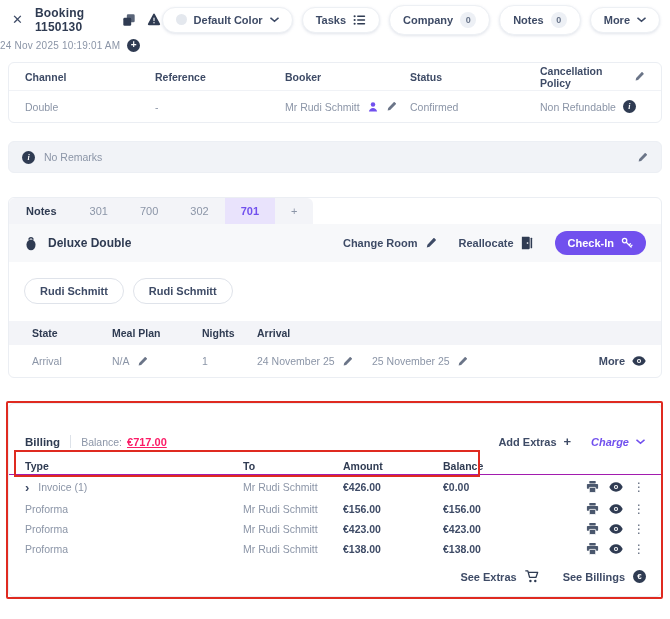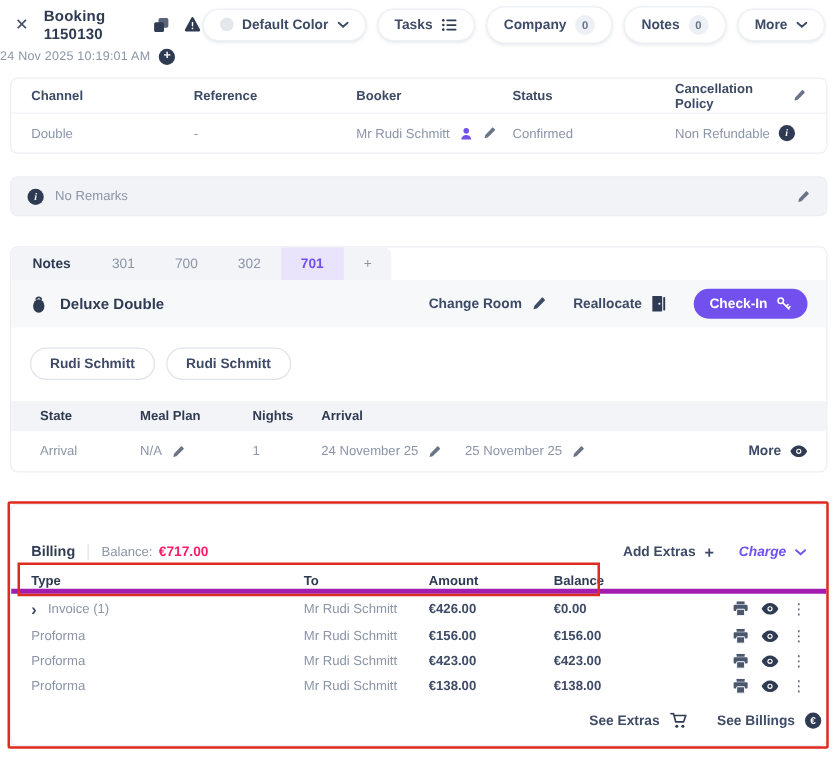--- a/index.html
+++ b/index.html
@@ -59,31 +59,31 @@
   .billing-card { margin-top:25px; position:relative; padding-bottom:5px; }
   .billing-head { display:flex; align-items:center; padding:30px 16px 9px; }
   .billing-title { font-size:11.5px; font-weight:700; color:#2f3b52; }
   .vdiv { width:1px; height:13px; background:#dde2e9; margin:0 10px; }
   .balance-label { font-size:10.5px; color:#8b95a7; margin-right:5px; }
   .balance-value { font-size:11px; font-weight:700; }
   .billing-head-right { margin-left:auto; display:flex; align-items:center; gap:20px; }
   .plus-char { font-size:13px; font-weight:700; color:#3e4b66; }
   .charge-link { display:inline-flex; align-items:center; gap:7px; font-size:11px; font-weight:700; cursor:pointer;font-style:italic; }
   .bl-grid { display:grid; grid-template-columns:218px 100px 100px 1fr; align-items:center; padding:0 16px; }
-  .bl-colhead { height:17px; font-size:10.5px; font-weight:700; color:#2f3b52; border-bottom:4px solid #a21caf; }
+  .bl-colhead { height:17px; font-size:10.5px; font-weight:700; color:#2f3b52; border-bottom:1px solid #a21caf; }
   .bl-row { font-size:10.5px; color:#8b95a7; height:20px; }
   .bl-row.first { height:24px; }
   .bl-amount { font-weight:700; color:#3e4b66; }
   .bl-balcell { display:flex; align-items:center; }
   .bl-balance { font-weight:700; color:#3e4b66; }
   .row-icons { margin-left:auto; display:flex; align-items:center; gap:10px; }
   .kebab { font-size:12px; color:#5a6579; cursor:pointer; line-height:10px; letter-spacing:0; }
   .chev-right { font-size:13px; font-weight:700; color:#3e4b66; margin-right:9px; cursor:pointer; }
   .type-cell { display:flex; align-items:center; }
-  .billing-foot { display:flex; justify-content:flex-end; align-items:center; gap:24px; padding:11px 4px 8px; }
+  .billing-foot { display:flex; justify-content:flex-end; align-items:center; gap:24px; padding:11px 15px 8px; }
   .foot-link { display:inline-flex; align-items:center; gap:8px; font-size:11px; font-weight:700; color:#3e4b66; cursor:pointer; }
   .badge-dark { width:13px; height:13px; border-radius:50%; background:#2f3b52; color:#fff; font-size:8px; font-weight:700; display:inline-flex; align-items:center; justify-content:center; }
 
   
   .annot-outer { position:absolute; left:-3px; top:-3px; right:-2px; bottom:-3px; border:2px solid #df2a20; border-radius:2px; pointer-events:none; z-index:6; }
   .annot-inner { position:absolute; left:5px; top:46px; width:466px; height:27px; border:2px solid #df2a20; pointer-events:none; z-index:6; }
 
   svg { display:block; }
 </style>
 </head>
@@ -276,21 +276,21 @@
   </div>
 
   <div class="card billing-card">
     <div class="annot-outer"></div>
     <div class="annot-inner"></div>
 
     <div class="billing-head">
       <span class="billing-title">Billing</span>
       <span class="vdiv"></span>
       <span class="balance-label">Balance:</span>
-      <span class="balance-value" style="color:#fb1b66;">€717.00</span>
+      <span class="balance-value" style="color:#fb1b66;text-decoration:underline;">€717.00</span>
       <div class="billing-head-right">
         <span class="action-link">
           <span>Add Extras</span>
           <span class="plus-char">+</span>
         </span>
         <span class="charge-link" style="color:#7150ee;">
           <span>Charge</span>
           <svg width="9" height="6" viewBox="0 0 10 6">
               <path d="M1 1l4 3.5L9 1" stroke="#7150ee" stroke-width="1.7" fill="none" stroke-linecap="round"></path>
             </svg>

